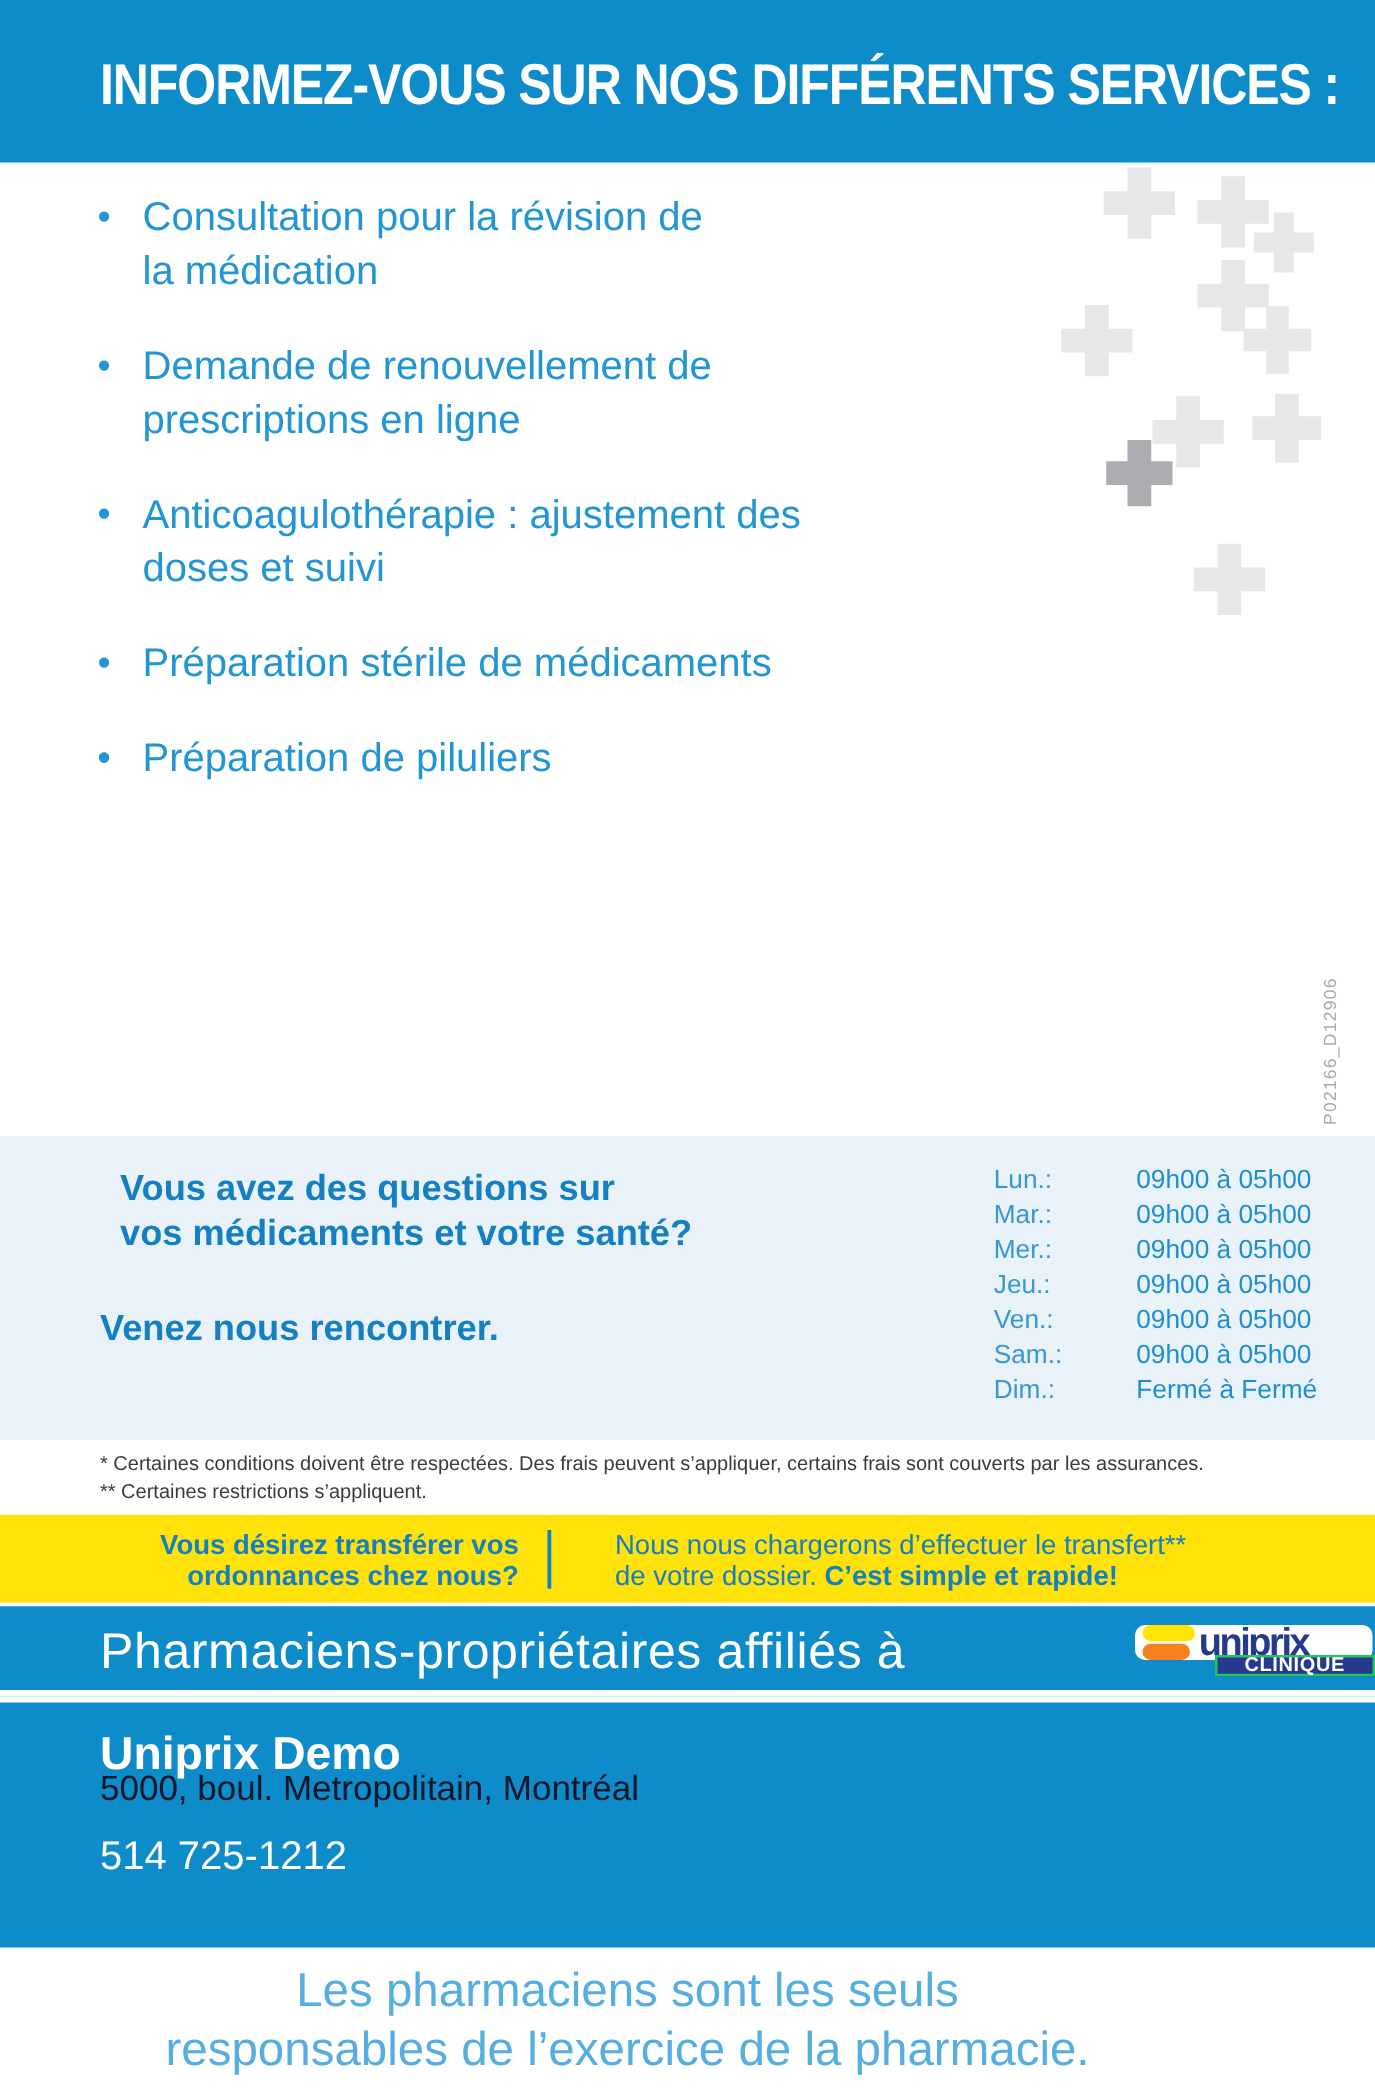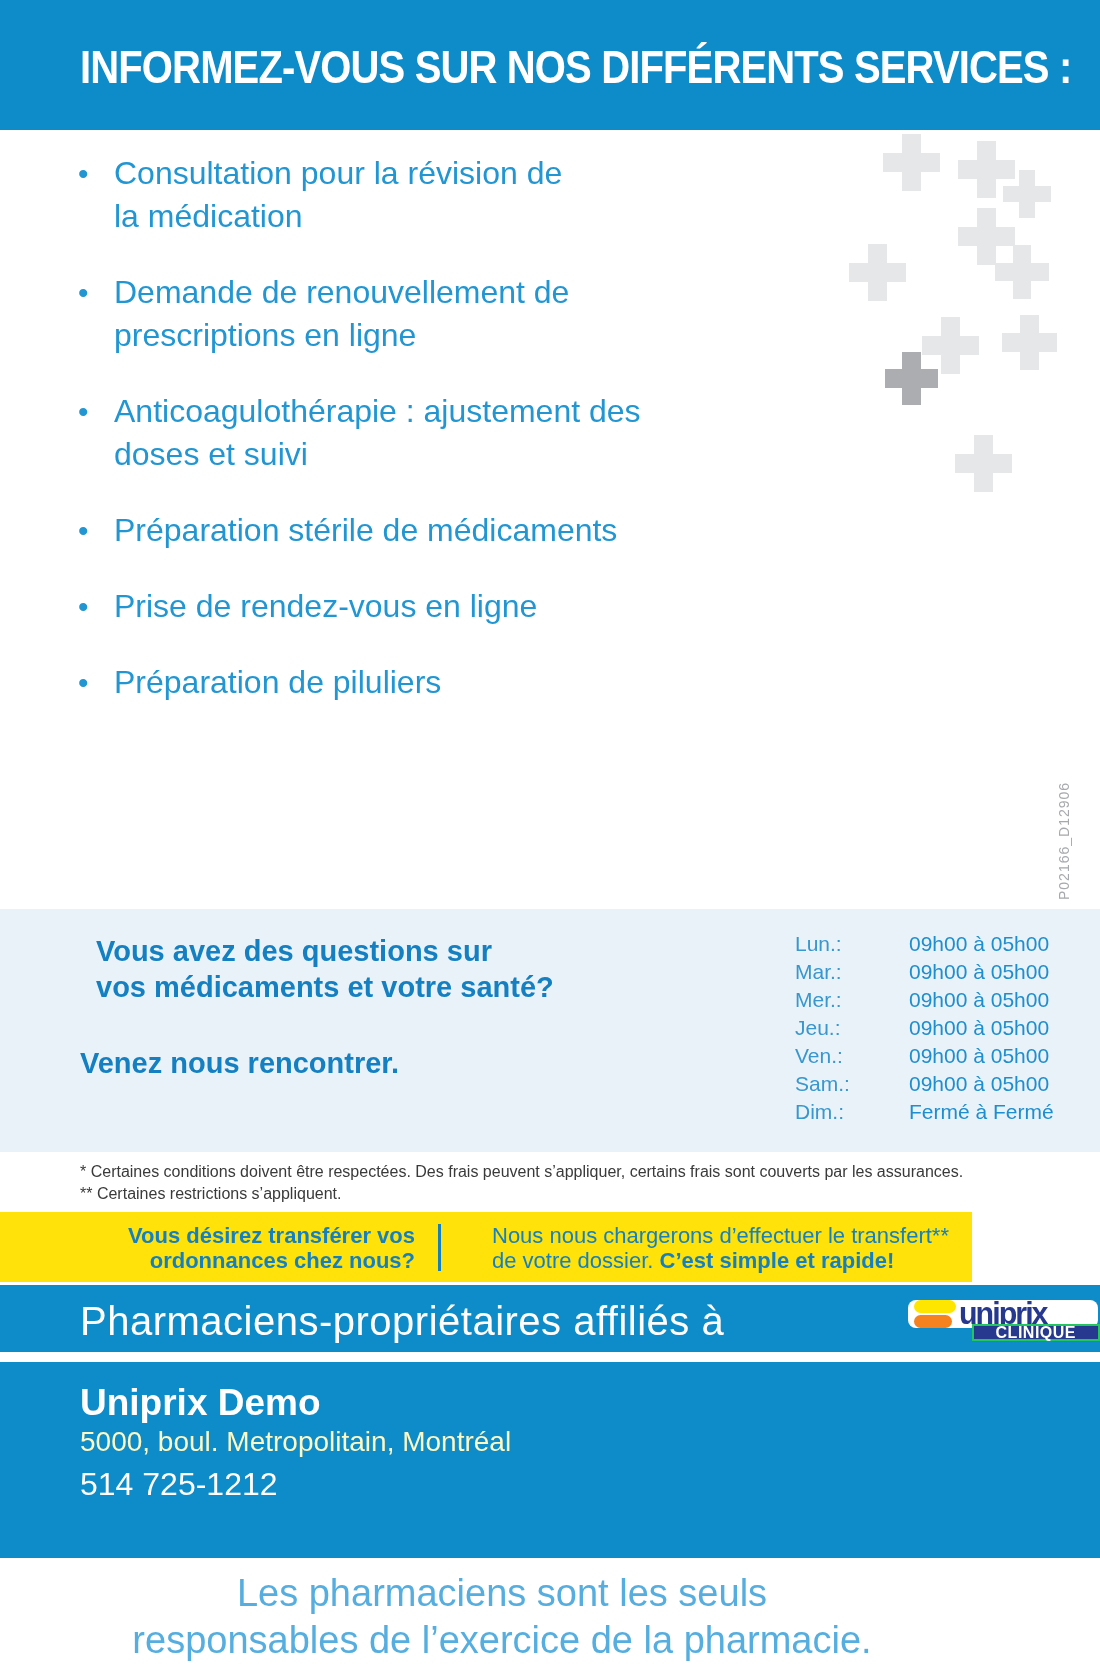--- a/index.html
+++ b/index.html
@@ -88,21 +88,21 @@
   .hrow{display:flex;height:28px;align-items:baseline;}
   .hday{width:74px;color:var(--hours-day);font-size:21px;}
   .htime{color:var(--hours-time);font-size:21px;margin-left:40px;}
   
   .disclaimers{
     position:absolute;left:80px;top:1161px;
     color:var(--fineprint);font-size:16px;line-height:22px;
   }
   
   .transfer-band{
-    position:absolute;left:0;top:1212px;width:972px;height:70px;
+    position:absolute;left:0;top:1212px;width:1100px;height:70px;
     background:var(--yellow);
   }
   .transfer-question{
     position:absolute;left:120px;top:11px;width:295px;
     text-align:right;
     color:var(--bold-blue);font-size:22px;font-weight:bold;line-height:25px;
     white-space:pre-line;
   }
   .transfer-divider{
     position:absolute;left:438px;top:12px;width:3px;height:47px;
@@ -146,22 +146,22 @@
   
   .store-band{
     position:absolute;left:0;top:1362px;width:1100px;height:196px;
     background:var(--band-blue);
   }
   .store-name{
     position:absolute;left:80px;top:20px;
     color:#ffffff;font-size:37px;font-weight:bold;
   }
   .store-address{
-    position:absolute;left:80px;top:64px;
-    color:#fef9c3;font-size:28px;
+    position:absolute;left:80px;top:53px;
+    color:#0f172a;font-size:28px;
   }
   .store-phone{
     position:absolute;left:80px;top:104px;
     color:#fff;font-size:32px;
   }
   
   .footer-note{
     position:absolute;left:0;top:1570px;width:1004px;
     text-align:center;
     color:var(--footer-blue);font-size:38px;font-weight:300;line-height:47px;
@@ -175,21 +175,21 @@
 </div>
 
 <ul class="services">
   <li><span class="dot">•</span><span>Consultation pour la révision de
 la médication</span></li>
   <li><span class="dot">•</span><span>Demande de renouvellement de
 prescriptions en ligne</span></li>
   <li><span class="dot">•</span><span>Anticoagulothérapie : ajustement des
 doses et suivi</span></li>
   <li><span class="dot">•</span><span>Préparation stérile de médicaments</span></li>
-  <li><span class="dot">•</span><span>Prise de rendez-vous en ligne</span></li>
+  <li><span class="dot">•</span></li>
   <li><span class="dot">•</span><span>Préparation de piluliers</span></li>
 </ul>
 
 <div class="plus light" style="left:883px;top:134px;width:57px;height:57px;"></div>
 <div class="plus light" style="left:958px;top:141px;width:57px;height:57px;"></div>
 <div class="plus light" style="left:1003px;top:170px;width:48px;height:48px;"></div>
 <div class="plus light" style="left:958px;top:208px;width:57px;height:57px;"></div>
 <div class="plus light" style="left:995px;top:245px;width:54px;height:54px;"></div>
 <div class="plus light" style="left:849px;top:244px;width:57px;height:57px;"></div>
 <div class="plus light" style="left:922px;top:317px;width:57px;height:57px;"></div>

